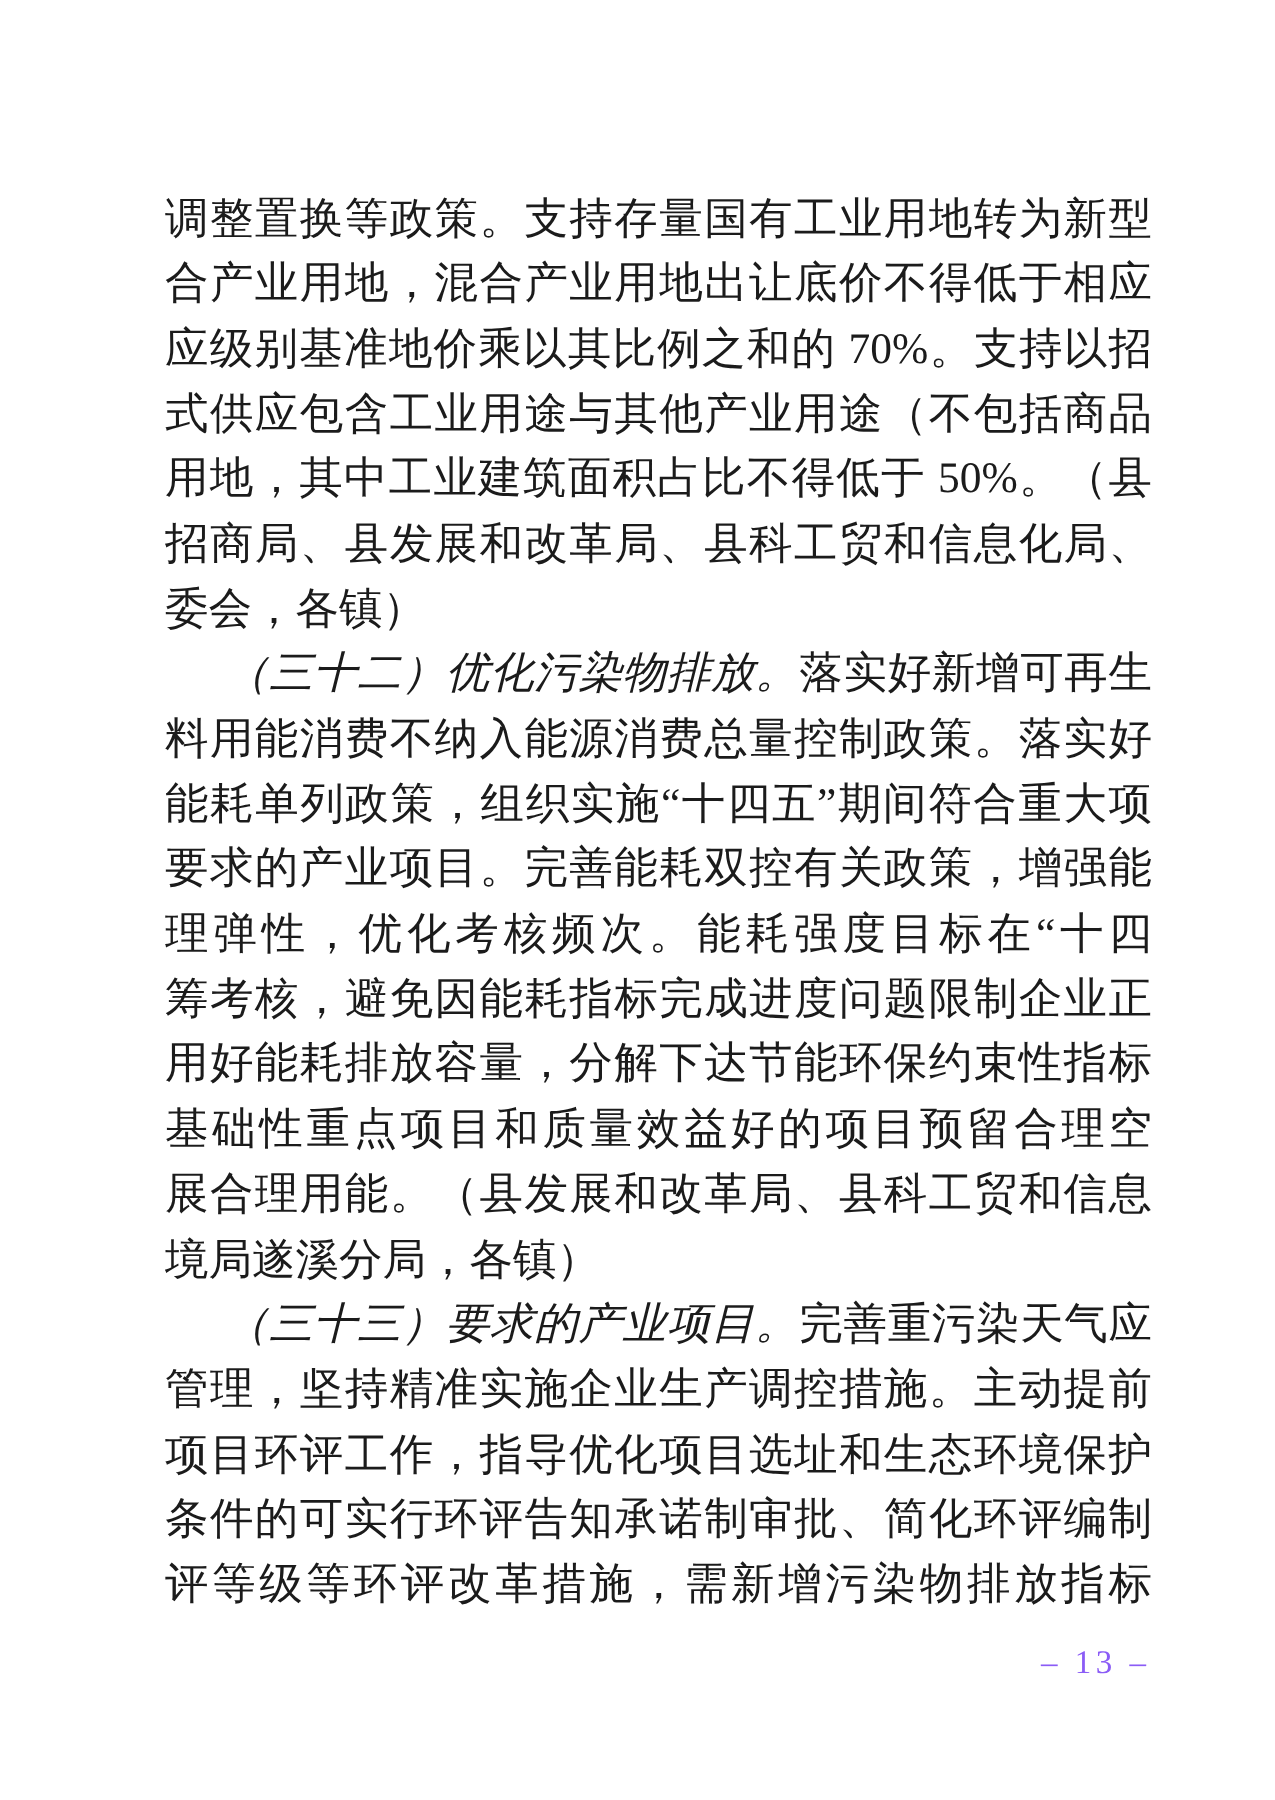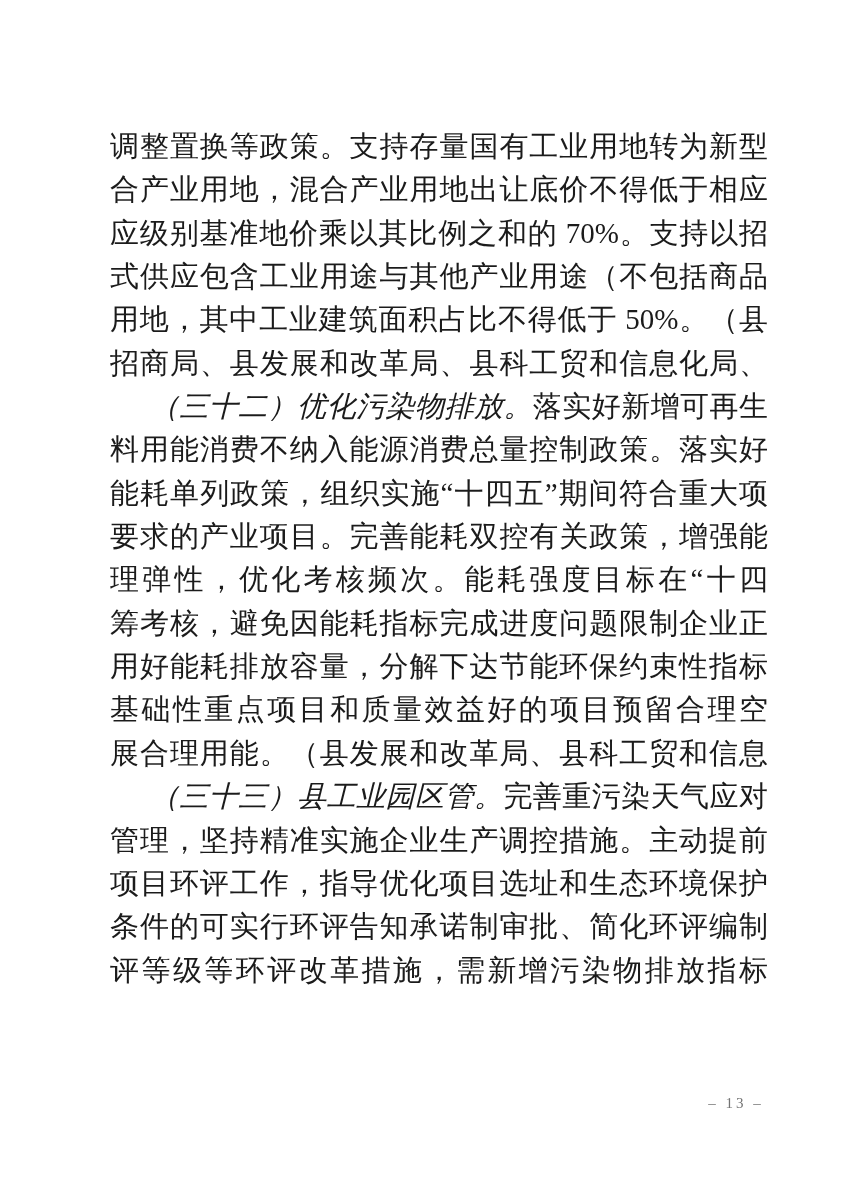--- a/index.html
+++ b/index.html
@@ -38,53 +38,55 @@
     text-indent: 40px;
   }
   .kai {
     font-style: italic;
   }
   .footer-page {
     position: absolute;
     top: 1095px;
     left: 694px;
     width: 84px;
-    text-align: center;
-    font-size: 15px;
+    text-align: left;
+    font-size: 22px;
     letter-spacing: 3px;
-    color: #737373;
+    color: #8b5cf6;
     font-family: "Liberation Serif", "DejaVu Serif", serif;
   }
 </style>
 </head>
 <body>
 
 <div class="page">
   <div class="content">
     <div class="line">调整置换等政策。支持存量国有工业用地转为新型产业用地、混</div>
     <div class="line">合产业用地，混合产业用地出让底价不得低于相应地段各用途对</div>
     <div class="line">应级别基准地价乘以其比例之和的 70%。支持以招标拍卖挂牌方</div>
     <div class="line">式供应包含工业用途与其他产业用途（不包括商品住宅）的混合</div>
     <div class="line">用地，其中工业建筑面积占比不得低于 50%。（县自然资源局、县</div>
     <div class="line">招商局、县发展和改革局、县科工贸和信息化局、县工业园区管</div>
+    <div class="line end">委会，各镇）</div>
 
     <div class="line indent">
       <span class="kai">（三十二）优化污染物排放。</span><span>落实好新增可再生能源和原</span>
     </div>
     <div class="line">料用能消费不纳入能源消费总量控制政策。落实好国家重大项目</div>
     <div class="line">能耗单列政策，组织实施“十四五”期间符合重大项目能耗单列</div>
     <div class="line">要求的产业项目。完善能耗双控有关政策，增强能源消费总量管</div>
     <div class="line">理弹性，优化考核频次。能耗强度目标在“十四五”规划期内统</div>
     <div class="line">筹考核，避免因能耗指标完成进度问题限制企业正常用能。统筹</div>
     <div class="line">用好能耗排放容量，分解下达节能环保约束性指标时为战略性、</div>
     <div class="line">基础性重点项目和质量效益好的项目预留合理空间，保障工业发</div>
     <div class="line">展合理用能。（县发展和改革局、县科工贸和信息化局、市生态环</div>
+    <div class="line end">境局遂溪分局，各镇）</div>
 
     <div class="line indent">
-      <span class="kai">（三十三）县工业园区管。</span><span>完善重污染天气应对分级分区</span>
+      <span class="kai">（三十三）要求的产业项目。</span><span>完善重污染天气应对分级分区</span>
     </div>
     <div class="line">管理，坚持精准实施企业生产调控措施。主动提前介入重大工业</div>
     <div class="line">项目环评工作，指导优化项目选址和生态环境保护措施，对符合</div>
     <div class="line">条件的可实行环评告知承诺制审批、简化环评编制内容、降低环</div>
     <div class="line">评等级等环评改革措施，需新增污染物排放指标的，在满足环境</div>
   </div>
 
   <div class="footer-page">– 13 –</div>
 </div>
 

